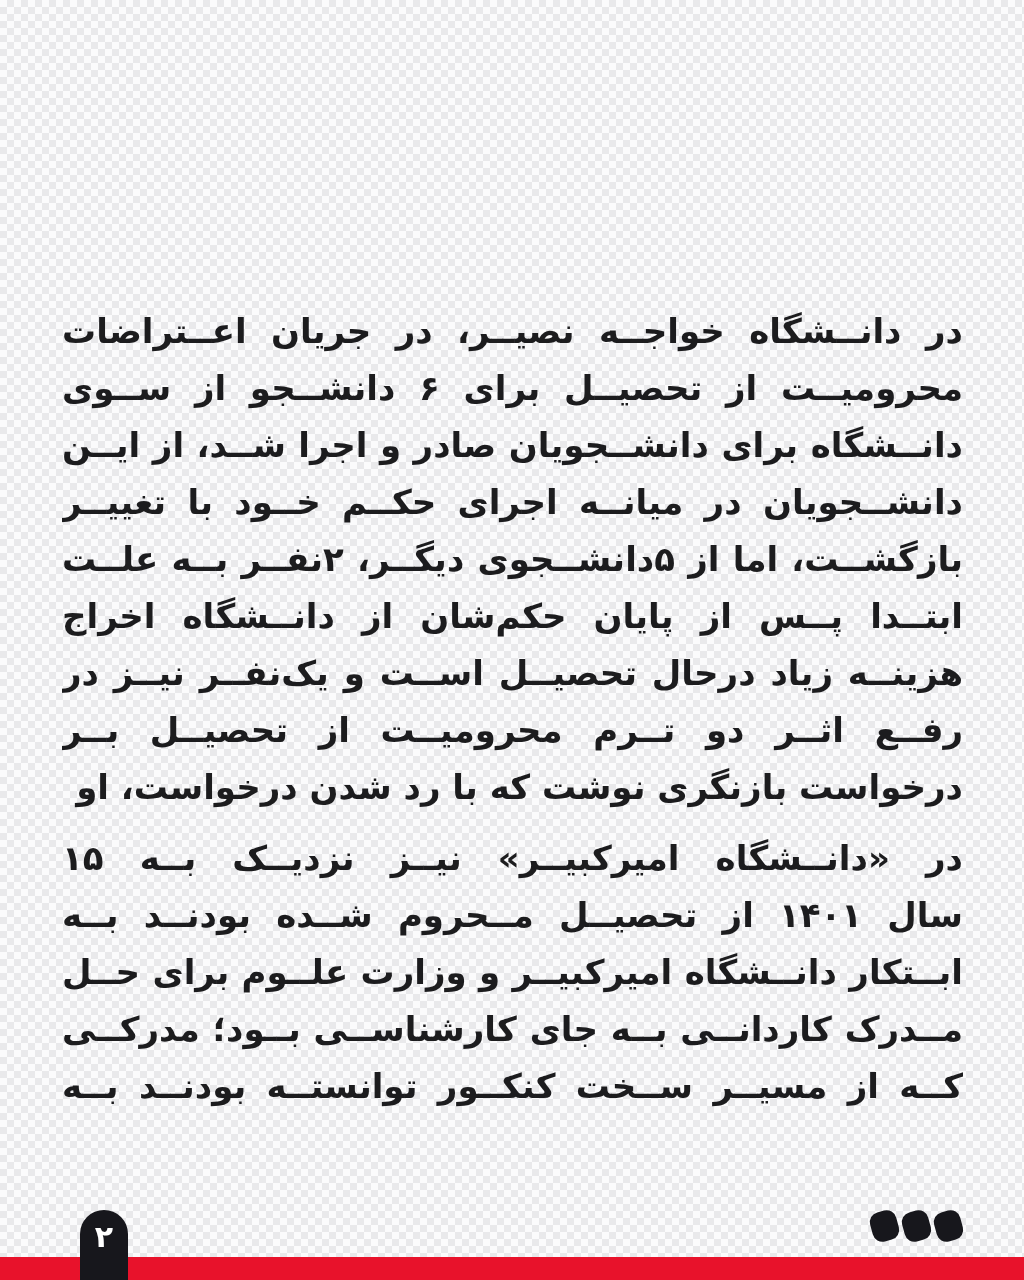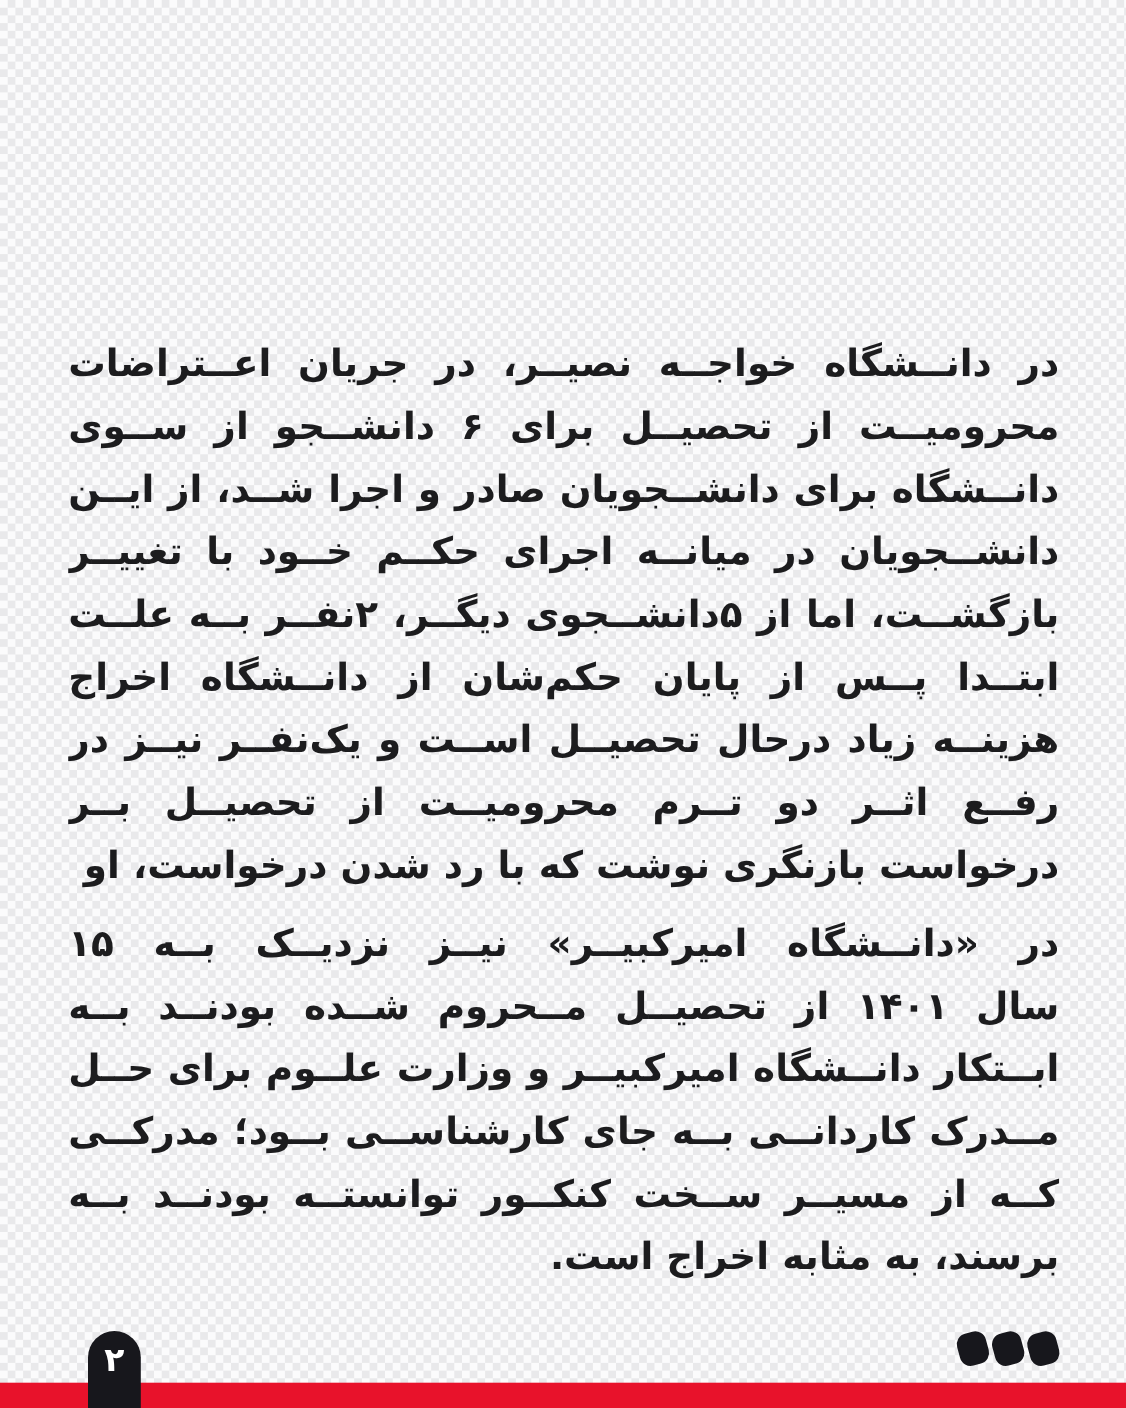--- a/index.html
+++ b/index.html
@@ -104,21 +104,20 @@
       <div class="line">هزینــه زیاد درحال تحصیــل اســت و یک‌نفــر نیــز در دولــت جدیــد برای</div>
       <div class="line">رفــع اثــر دو تــرم محرومیــت از تحصیــل بــر ســنوات، بــه وزارت علــوم نامــه</div>
       <div class="line endline">درخواست بازنگری نوشت که با رد شدن درخواست، او نیز اخراج شد.</div>
     </div>
     <div class="para">
       <div class="line">در «دانــشگاه امیرکبیــر» نیــز نزدیــک بــه ۱۵ دانشــجو که پــس از اعتراضات</div>
       <div class="line">سال ۱۴۰۱ از تحصیــل مــحروم شــده بودنــد بــه مشــکل سنــوات خوردنــد.</div>
       <div class="line">ابــتکار دانــشگاه امیرکبیــر و وزارت علــوم برای حــل مشــکل آنها اعطای</div>
       <div class="line">مــدرک کاردانــی بــه جای کارشناســی بــود؛ مدرکــی کــه برای دانشــجویانی</div>
       <div class="line">کــه از مسیــر ســخت کنکــور توانستــه بودنــد بــه یــک دانشگاه ســطح اول</div>
-      <div class="line endline">برسند، به مثابه اخراج است.</div>
     </div>
   </main>
 
   <div class="redbar"></div>
 
   <div class="page-pill">
     <span>۲</span>
   </div>
 
   <div class="dots">

